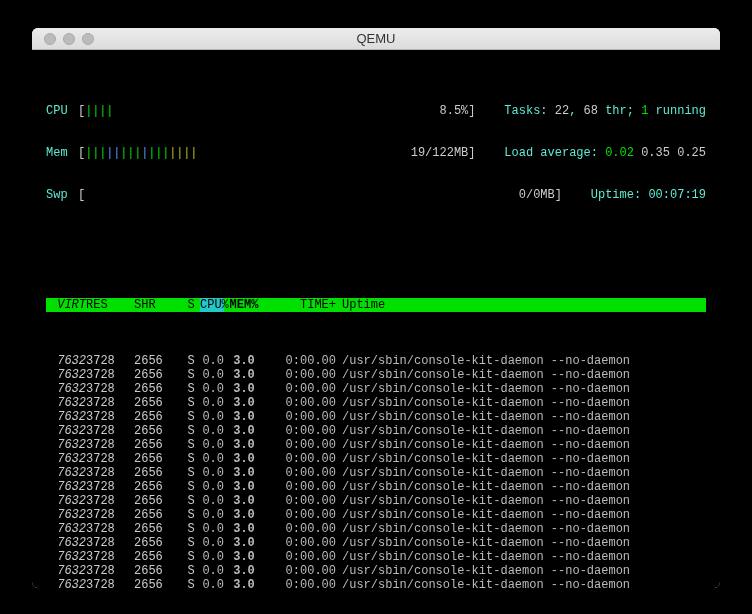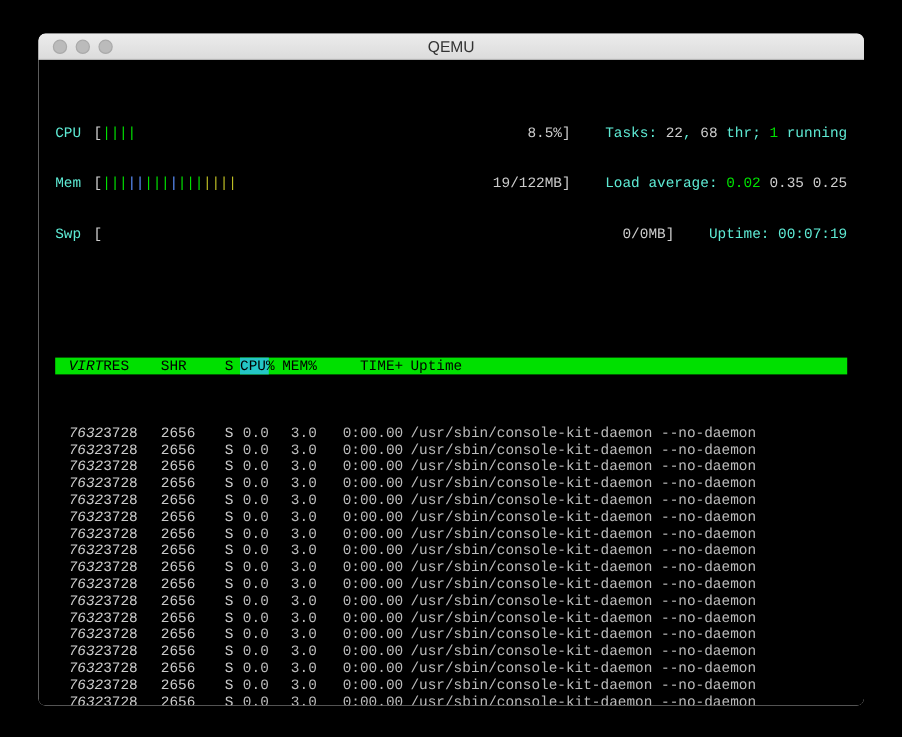--- a/index.html
+++ b/index.html
@@ -54,21 +54,21 @@
     .yellow { color:#bdbd24; }
     .hdrrow { background:#00e000; color:#000; display:flex; }
     .sortcol { background:#24c6c6; color:#000; }
     .row { display:flex; }
     .row span, .hdrrow span { display:inline-block; }
     .c-virt { width:40px; text-align:right;font-style:italic; }
     .c-res  { width:48px; text-align:left; }
     .c-shr  { width:48px; text-align:left; }
     .c-s    { width:18px; text-align:center; }
     .c-cpu  { width:24px; text-align:right; }
-    .c-mem  { width:40px; text-align:right; }
+    .c-mem  { width:40px; text-align:center;font-weight:bold; }
     .c-time { width:72px; text-align:right; }
     .c-cmd  { flex:1; padding-left:6px; text-align:left; overflow:hidden; }
     .bars span { display:inline-block; width:7px; }
   </style>
 </head>
 <body>
 
 <div class="window">
   <div class="titlebar">
     <div class="traffic">

